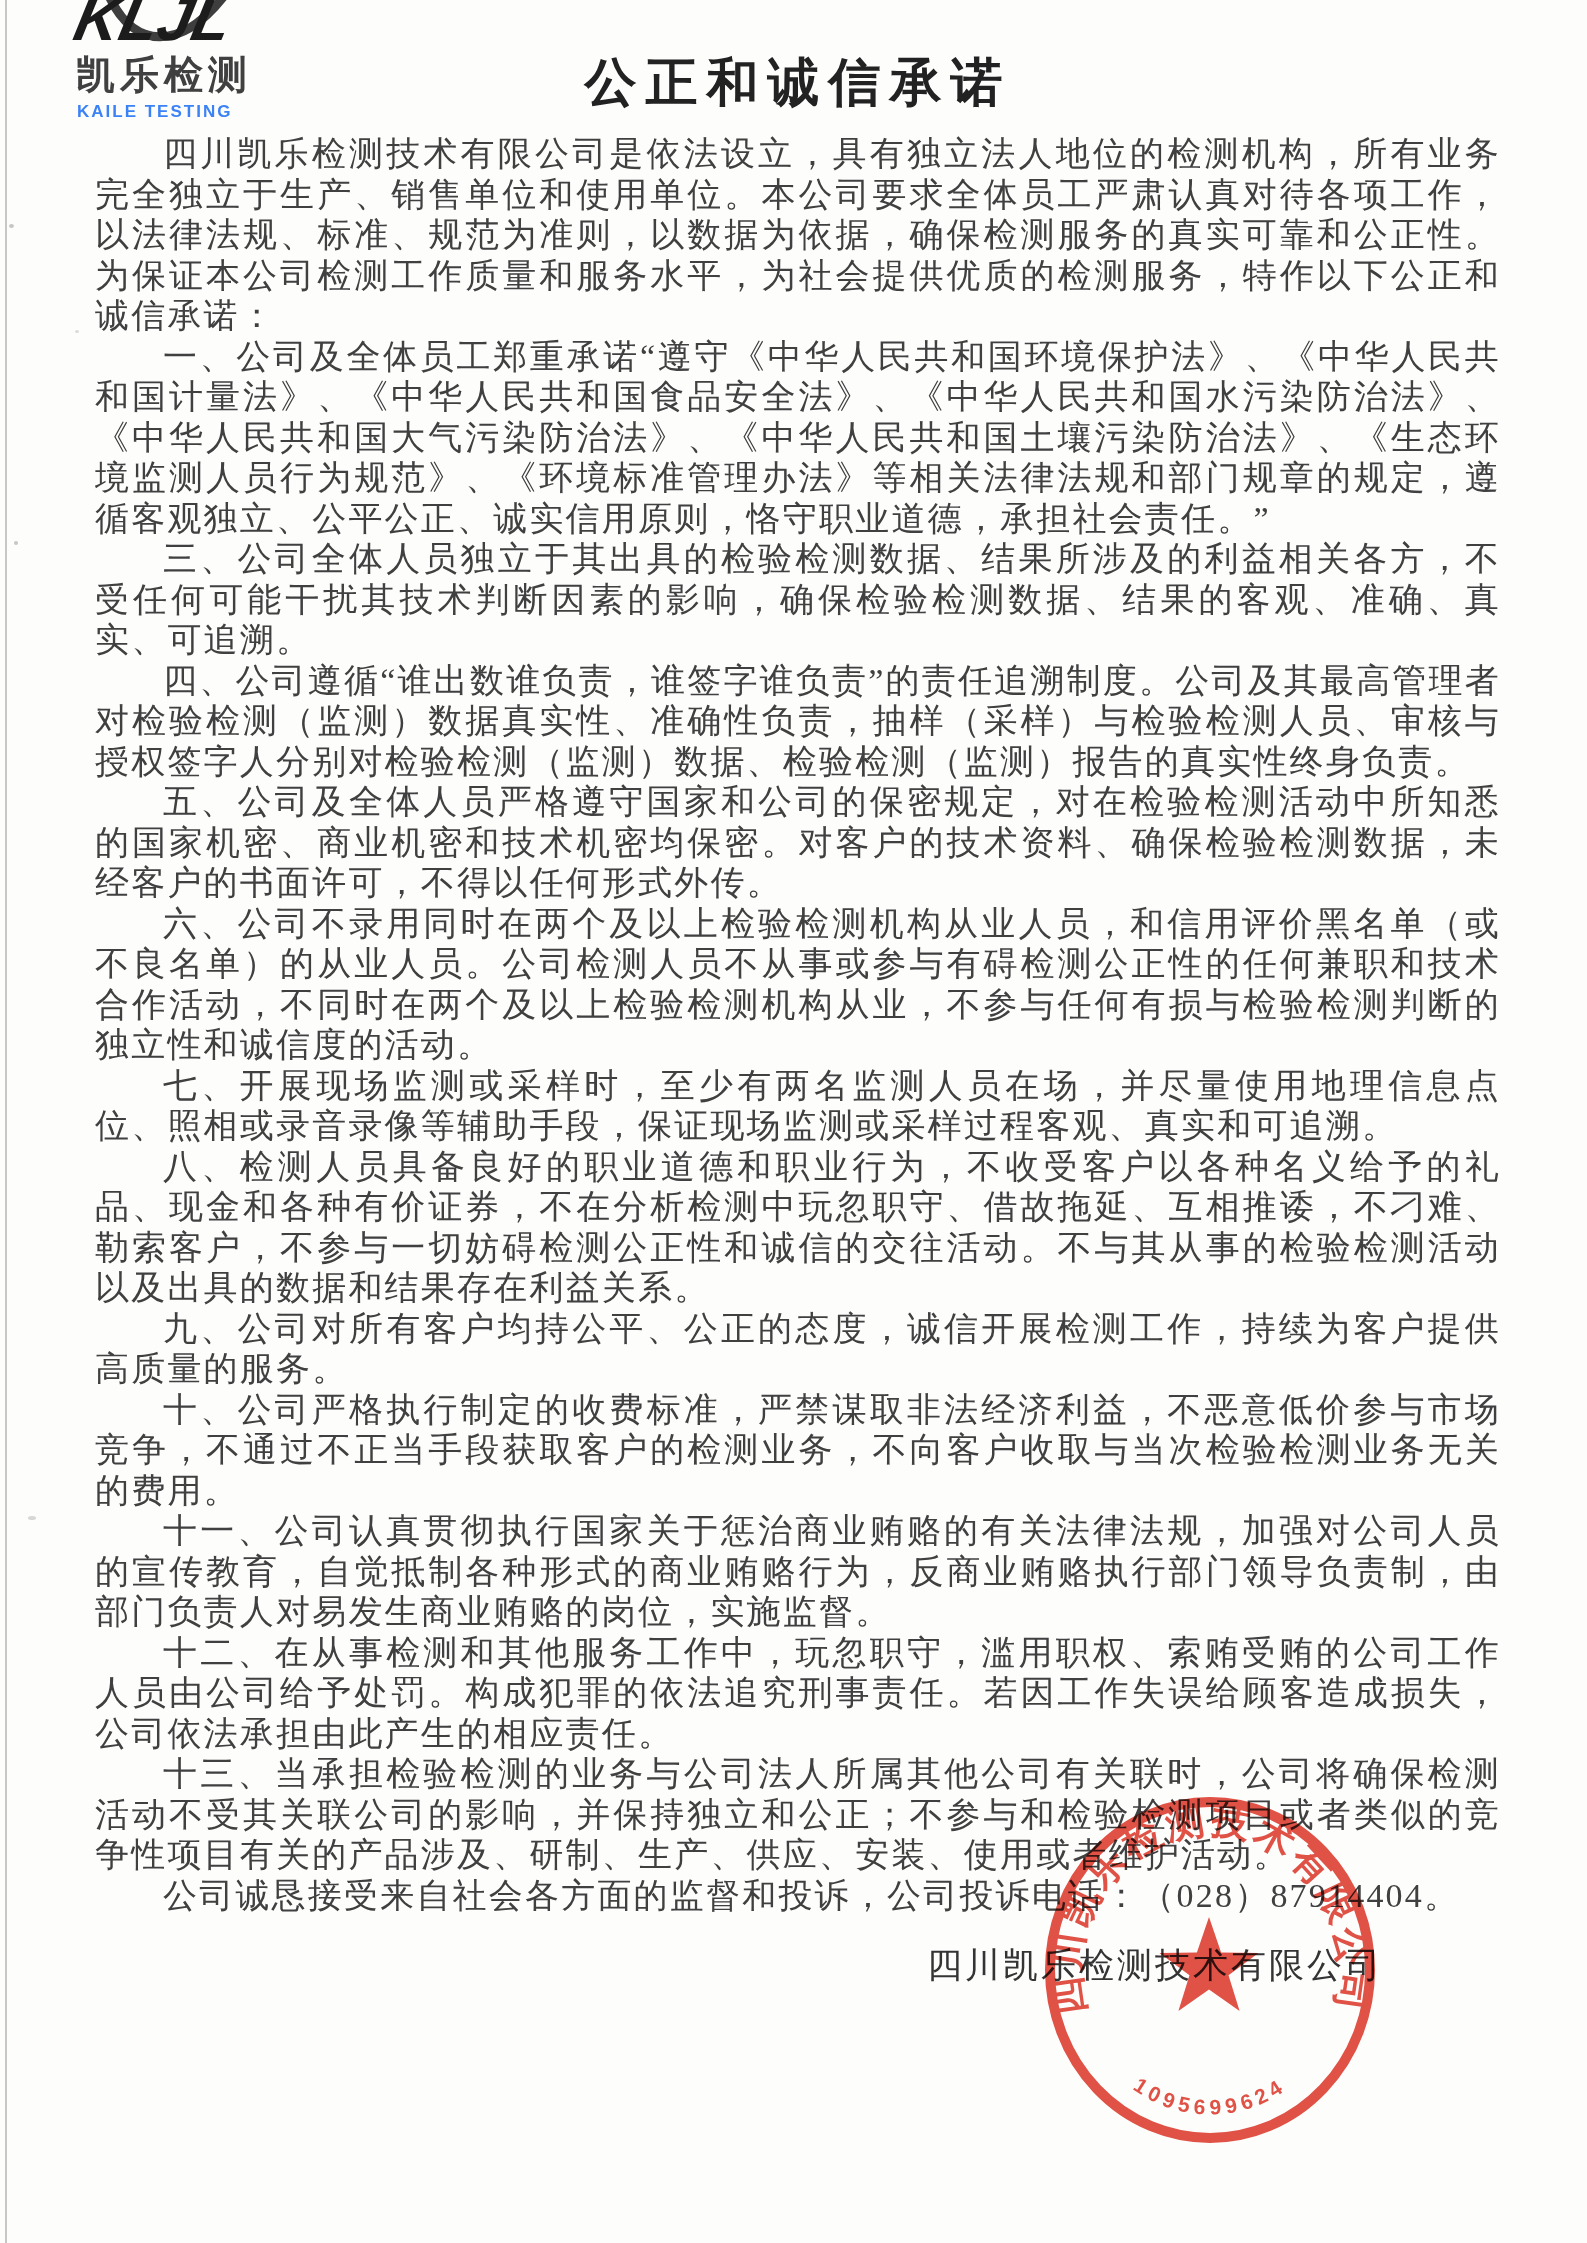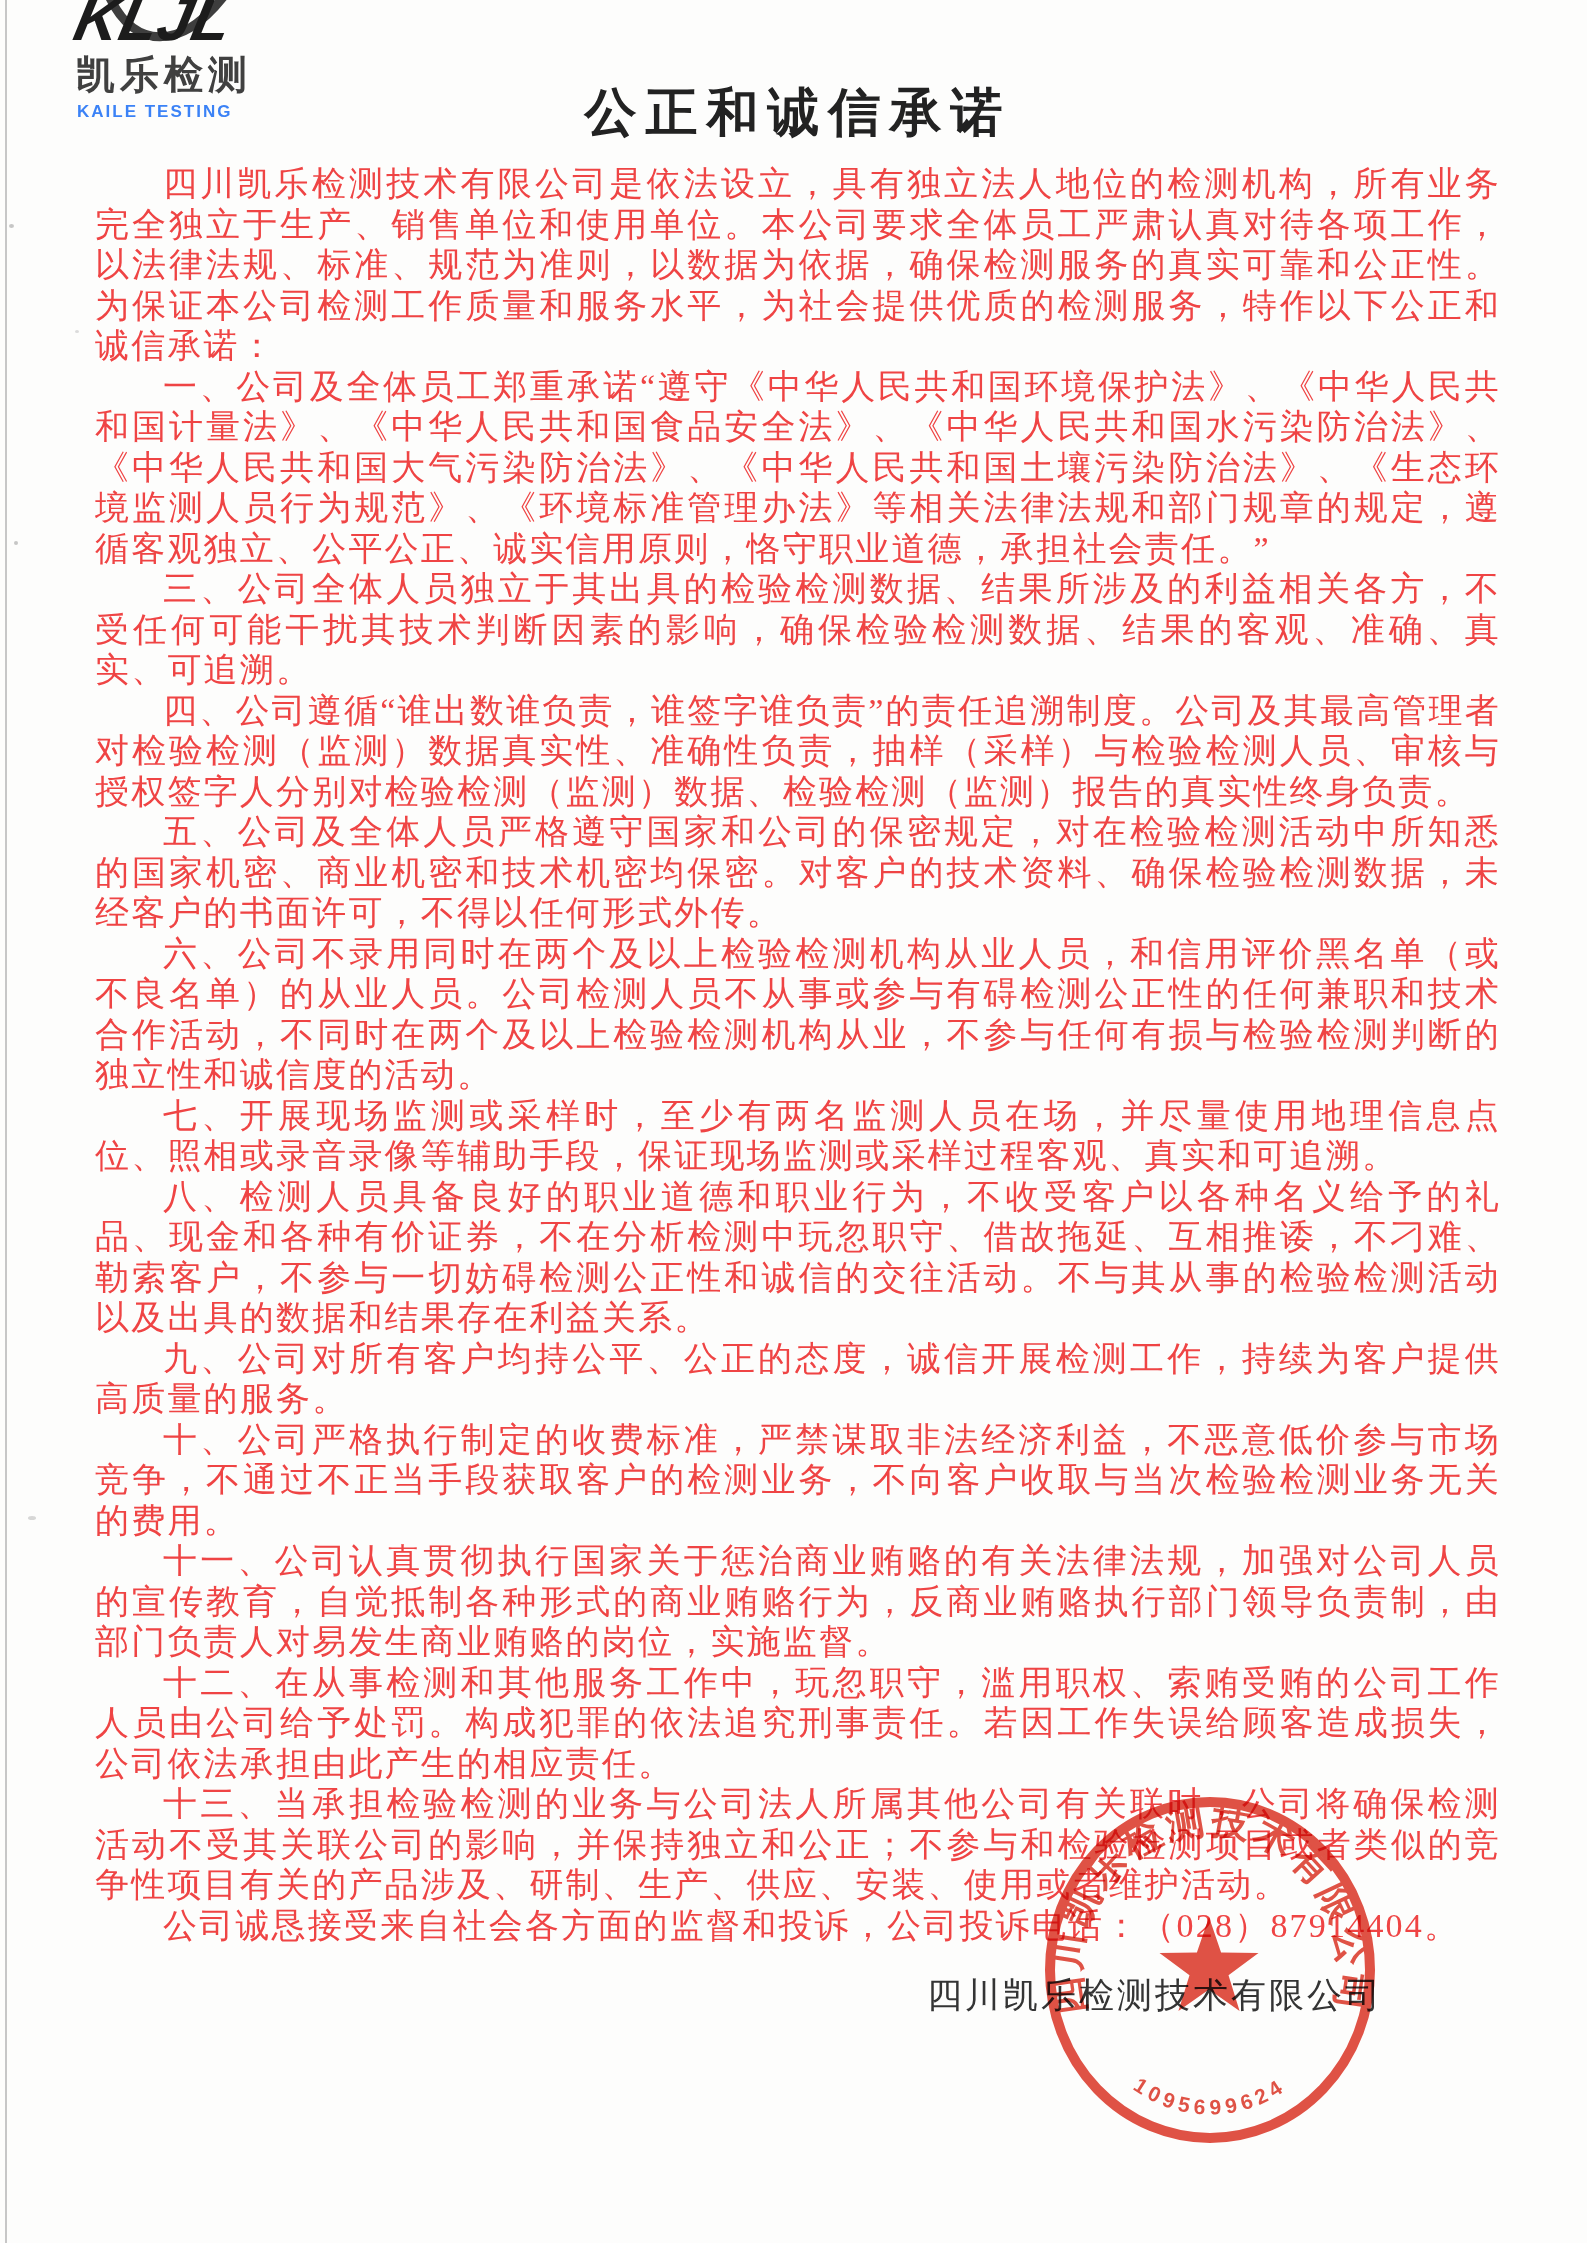--- a/index.html
+++ b/index.html
@@ -25,30 +25,30 @@
     font-family:"Liberation Sans","DejaVu Sans",sans-serif;
     font-weight:bold;color:#404040;font-size:39px;letter-spacing:5px;
     margin:2px 0 0 24px;line-height:1.1;
   }
   .logo-en{
     font-family:"Liberation Sans","DejaVu Sans",sans-serif;
     font-weight:bold;color:#3b82f6;font-size:17px;letter-spacing:2px;
     margin:6px 0 0 25px;line-height:1;
   }
 
-  .content{position:absolute;left:95px;top:82px;width:1406px;}
+  .content{position:absolute;left:95px;top:52px;width:1406px;}
   .doc-title{
     font-size:52px;font-weight:bold;color:#222;
     text-align:center;letter-spacing:9px;
     margin:0 0 20px 0;line-height:1.2;
   }
   .body p{
     margin:0;text-indent:2em;
     font-size:34px;line-height:40.5px;letter-spacing:2.2px;
-    color:#ef4444;text-align:justify;
+    color:#404040;text-align:justify;
   }
   .signature{
     margin-top:26px;padding-right:118px;
     font-size:35px;letter-spacing:3px;color:#343434;
     text-align:right;
   }
 
   
   .seal{
     position:absolute;left:1040px;top:1793px;width:340px;height:354px;

